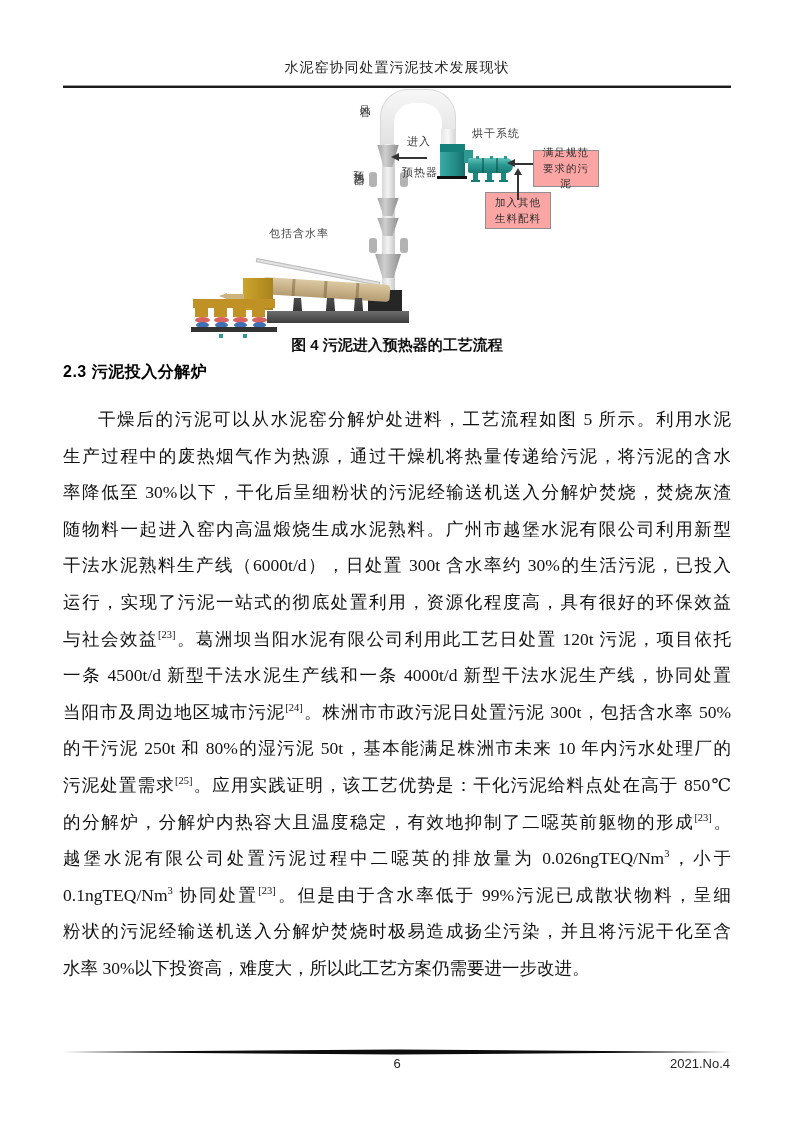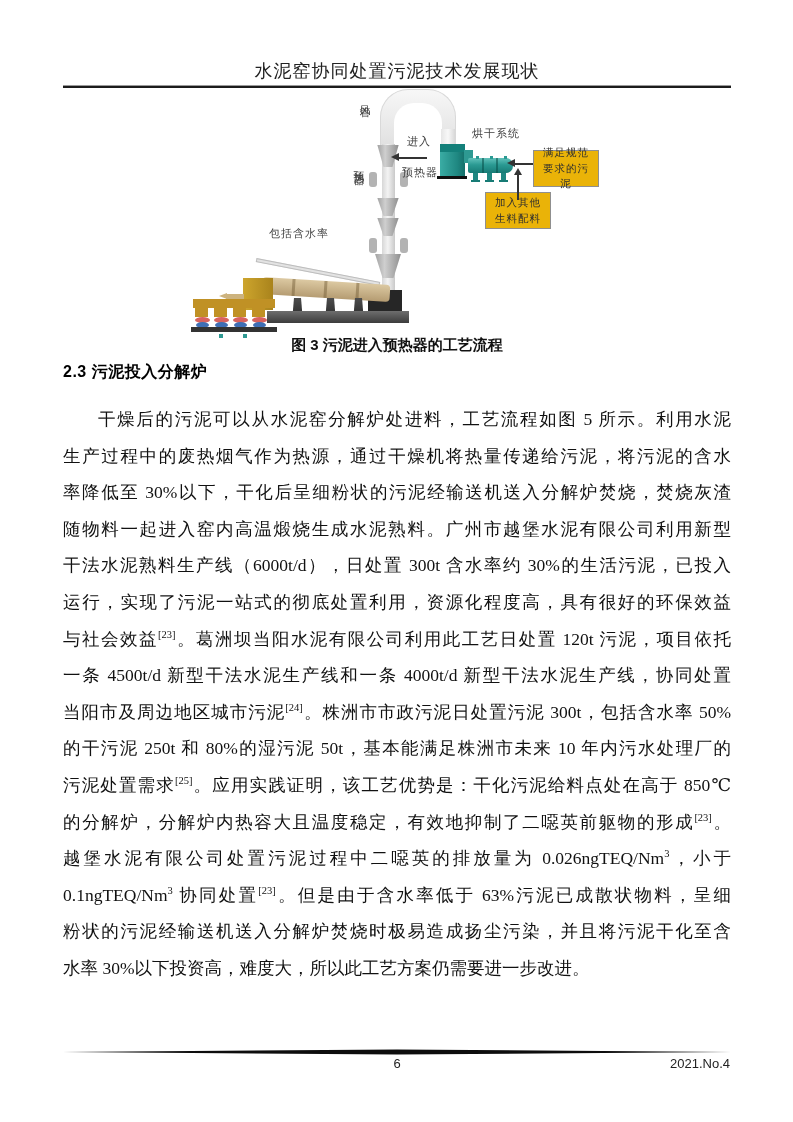--- a/index.html
+++ b/index.html
@@ -1,21 +1,21 @@
 <!DOCTYPE html>
 <html><head>
 <meta charset="utf-8">
 <style>
   html,body{margin:0;padding:0;background:#888;}
   .page{position:relative;width:793px;height:1122px;background:#ffffff;margin:0 auto;
         font-family:"Liberation Serif","DejaVu Serif",serif;color:#1a1a1a;overflow:hidden;}
 
   
   .header-title{position:absolute;top:59px;left:63px;width:668px;text-align:center;
-                font-size:18px;letter-spacing:1px;color:#222;}
+                font-size:14px;letter-spacing:1px;color:#222;}
   .header-rule{position:absolute;top:85px;left:63px;width:668px;height:3px;
                background:linear-gradient(to bottom,#9a9a9a 0 1px,#1c1c1c 1px 3px);}
 
   
   .figure{position:absolute;left:185px;top:88px;width:430px;height:252px;font-family:"Liberation Sans","DejaVu Sans",sans-serif;}
   .figure *{position:absolute;box-sizing:border-box;}
   .diag-label{font-size:11px;color:#3f3f3f;letter-spacing:1px;white-space:nowrap;}
   .vlabel{writing-mode:vertical-rl;text-orientation:upright;letter-spacing:2px;}
 
   .duct-arc{left:195px;top:1px;width:76px;height:56px;border-radius:28px 28px 0 0;
@@ -48,21 +48,21 @@
   .cyl-knob{top:-2px;width:3px;height:3px;background:#2b9a93;}
   .dryer-leg{top:85px;width:5px;height:8px;background:#1f8781;}
   .dryer-foot{top:92px;width:9px;height:2px;background:#177b75;}
 
   .arr-line{background:#333;}
   .arr-head-left{width:0;height:0;border-top:4px solid transparent;border-bottom:4px solid transparent;
                  border-right:8px solid #333;}
   .arr-head-up{width:0;height:0;border-left:4px solid transparent;border-right:4px solid transparent;
                border-bottom:7px solid #333;}
 
-  .flow-box{border:1px solid #8f8f8f;background:#eab308;font-size:10.5px;color:#2e2e2e;
+  .flow-box{border:1px solid #8f8f8f;background:#fca5a5;font-size:10.5px;color:#2e2e2e;
             display:flex;align-items:center;justify-content:center;text-align:center;
             line-height:1.5;letter-spacing:1px;padding:2px 5px;}
   .box-sludge{left:348px;top:62px;width:66px;height:37px;}
   .box-raw{left:300px;top:104px;width:66px;height:37px;}
 
   .slant-duct{left:70px;top:182px;width:126px;height:4px;background:#e3e3e3;border:1px solid #bdbdbd;
               transform:rotate(11deg);}
   .kiln-cyl{left:77px;top:193px;width:128px;height:17px;border-radius:4px;transform:rotate(3.5deg);
             background:linear-gradient(to bottom,#dcc9a2,#b59c72);}
   .kiln-band{top:0;width:3px;height:17px;background:rgba(110,88,50,.45);}
@@ -189,39 +189,39 @@
     <div class="blob-blue" style="left:68px;"></div>
     <div class="cooler-strip"></div>
     <div class="drip" style="left:34px;top:246px;"></div>
     <div class="drip" style="left:58px;top:246px;"></div>
     <div class="kiln-support" style="left:107px;"></div>
     <div class="kiln-support" style="left:140px;"></div>
     <div class="kiln-support" style="left:168px;"></div>
     <div class="base-platform"></div>
   </div>
 
-  <div class="fig-caption">图 3 污泥进入预热器的工艺流程</div>
+  <div class="fig-caption">图 4 污泥进入预热器的工艺流程</div>
 
   <div class="section-heading">2.3 污泥投入分解炉</div>
 
   <div class="body-paragraph">
       <div class="para-line first"><span>干燥后的污泥可以从水泥窑分解炉处进料，工艺流程如图 5 所示。利用水泥</span></div>
       <div class="para-line"><span>生产过程中的废热烟气作为热源，通过干燥机将热量传递给污泥，将污泥的含水</span></div>
       <div class="para-line"><span>率降低至 30%以下，干化后呈细粉状的污泥经输送机送入分解炉焚烧，焚烧灰渣</span></div>
       <div class="para-line"><span>随物料一起进入窑内高温煅烧生成水泥熟料。广州市越堡水泥有限公司利用新型</span></div>
       <div class="para-line"><span>干法水泥熟料生产线（6000t/d），日处置 300t 含水率约 30%的生活污泥，已投入</span></div>
       <div class="para-line"><span>运行，实现了污泥一站式的彻底处置利用，资源化程度高，具有很好的环保效益</span></div>
       <div class="para-line"><span>与社会效益</span><sup>[23]</sup><span>。葛洲坝当阳水泥有限公司利用此工艺日处置 120t 污泥，项目依托</span></div>
       <div class="para-line"><span>一条 4500t/d 新型干法水泥生产线和一条 4000t/d 新型干法水泥生产线，协同处置</span></div>
       <div class="para-line"><span>当阳市及周边地区城市污泥</span><sup>[24]</sup><span>。株洲市市政污泥日处置污泥 300t，包括含水率 50%</span></div>
       <div class="para-line"><span>的干污泥 250t 和 80%的湿污泥 50t，基本能满足株洲市未来 10 年内污水处理厂的</span></div>
       <div class="para-line"><span>污泥处置需求</span><sup>[25]</sup><span>。应用实践证明，该工艺优势是：干化污泥给料点处在高于 850℃</span></div>
       <div class="para-line"><span>的分解炉，分解炉内热容大且温度稳定，有效地抑制了二噁英前躯物的形成</span><sup>[23]</sup><span>。</span></div>
       <div class="para-line"><span>越堡水泥有限公司处置污泥过程中二噁英的排放量为 0.026ngTEQ/Nm</span><sup>3</sup><span>，小于</span></div>
-      <div class="para-line"><span>0.1ngTEQ/Nm</span><sup>3</sup><span> 协同处置</span><sup>[23]</sup><span>。但是由于含水率低于 63%污泥已成散状物料，呈细</span></div>
+      <div class="para-line"><span>0.1ngTEQ/Nm</span><sup>3</sup><span> 协同处置</span><sup>[23]</sup><span>。但是由于含水率低于 99%污泥已成散状物料，呈细</span></div>
       <div class="para-line"><span>粉状的污泥经输送机送入分解炉焚烧时极易造成扬尘污染，并且将污泥干化至含</span></div>
       <div class="para-line last"><span>水率 30%以下投资高，难度大，所以此工艺方案仍需要进一步改进。</span></div>
     </div>
 
   <svg class="footer-rule" width="668" height="6">
     <polygon points="0,3 334,0.5 668,3 334,5.5" fill="#0d0d0d"></polygon>
   </svg>
   <div class="footer-page">6</div>
   <div class="footer-issue">2021.No.4</div>
 

